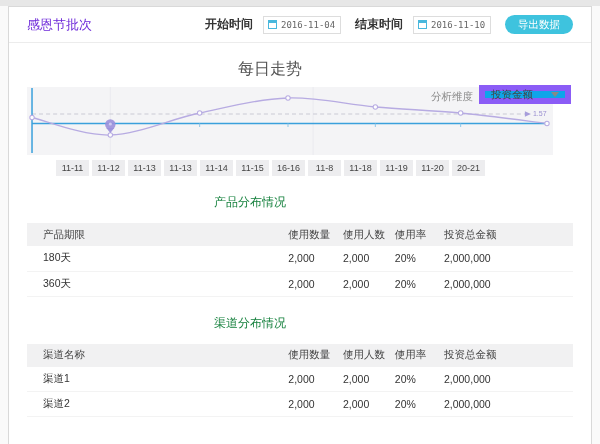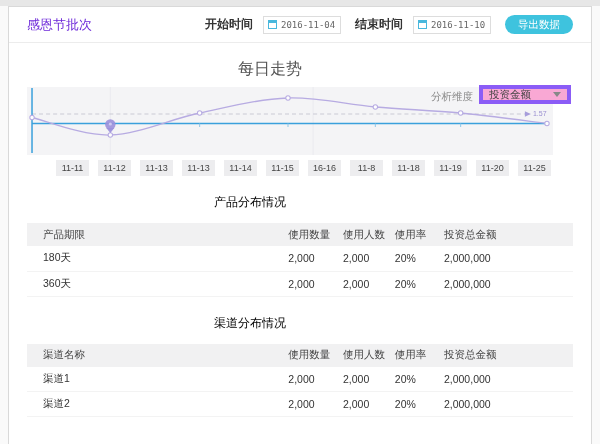--- a/index.html
+++ b/index.html
@@ -19,32 +19,32 @@
   .dt-box input{border:none;outline:none;width:100%;font-family:"DejaVu Sans Mono",monospace;
     font-size:9px;color:#666;background:transparent;}
   .export-btn{margin-left:auto;background:#3ec3de;color:#fff;border:none;border-radius:10px;
     height:19px;padding:0 13px;font-size:10.5px;cursor:pointer;white-space:nowrap;}
   
   .chart-sec{padding:0 18px;position:relative;}
   .chart-title-row{position:relative;margin-top:16px;height:18px;}
   .chart-title{text-align:center;padding-right:60px;font-size:16px;color:#555;}
   .dim{position:absolute;right:2px;top:-2px;display:flex;align-items:flex-end;margin-top:28px;}
   .dim-label{font-size:10.5px;color:#888;margin-right:6px;}
-  .dim-select{width:92px;height:19px;border:4px solid #8b5cf6;background:#f9a8d4;display:flex;
+  .dim-select{width:92px;height:19px;border:6px solid #8b5cf6;background:#0ea5e9;display:flex;
     align-items:center;justify-content:space-between;padding:0 6px;font-size:10.5px;color:#444;cursor:pointer;}
   .dim-caret{width:0;height:0;border-left:4px solid transparent;border-right:4px solid transparent;
     border-top:5px solid #888;}
   .plot{margin-top:10px;margin-right:20px;height:68px;background:#f4f4f6;}
   .plot svg{display:block;width:100%;height:68px;}
-  .xlabels{display:flex;gap:9px;margin:5px 0 0 29px;}
+  .xlabels{display:flex;gap:3px;margin:5px 0 0 29px;}
   .pill{display:inline-block;width:33px;height:16px;line-height:16px;text-align:center;
     background:#ededef;color:#444;font-size:9px;}
   
   .tsec{padding:0 18px;}
-  .tbl-title{text-align:center;padding-right:100px;font-size:12px;color:#000000;margin-top:18px;margin-bottom:12px;}
+  .tbl-title{text-align:center;padding-right:100px;font-size:12px;color:#15803d;margin-top:18px;margin-bottom:12px;}
   table{width:100%;border-collapse:collapse;table-layout:fixed;}
   th{background:#f1f1f2;font-size:10.5px;color:#444;font-weight:normal;text-align:left;
     height:23px;padding:0 2px;}
   th:first-child,td:first-child{padding-left:16px;}
   td{font-size:10.5px;color:#333;height:25px;padding:0 2px;border-bottom:1px solid #f3f3f3;}
 </style>
 </head>
 <body>
 
 <div class="topbar"></div>
@@ -109,21 +109,21 @@
         <span class="pill">11-12</span>
         <span class="pill">11-13</span>
         <span class="pill">11-13</span>
         <span class="pill">11-14</span>
         <span class="pill">11-15</span>
         <span class="pill">16-16</span>
         <span class="pill">11-8</span>
         <span class="pill">11-18</span>
         <span class="pill">11-19</span>
         <span class="pill">11-20</span>
-        <span class="pill">11-25</span>
+        <span class="pill">20-21</span>
       </div>
   </div>
 
   <div class="tsec">
     <div class="tbl-title">产品分布情况</div>
     <table>
         <colgroup>
           <col style="width: 47.5%;">
           <col style="width: 10%;">
           <col style="width: 9.5%;">

